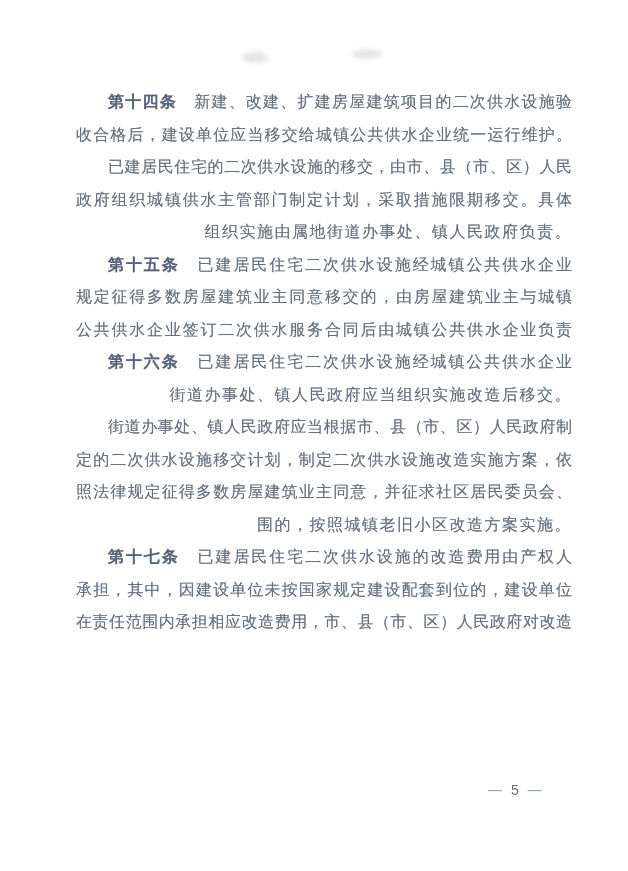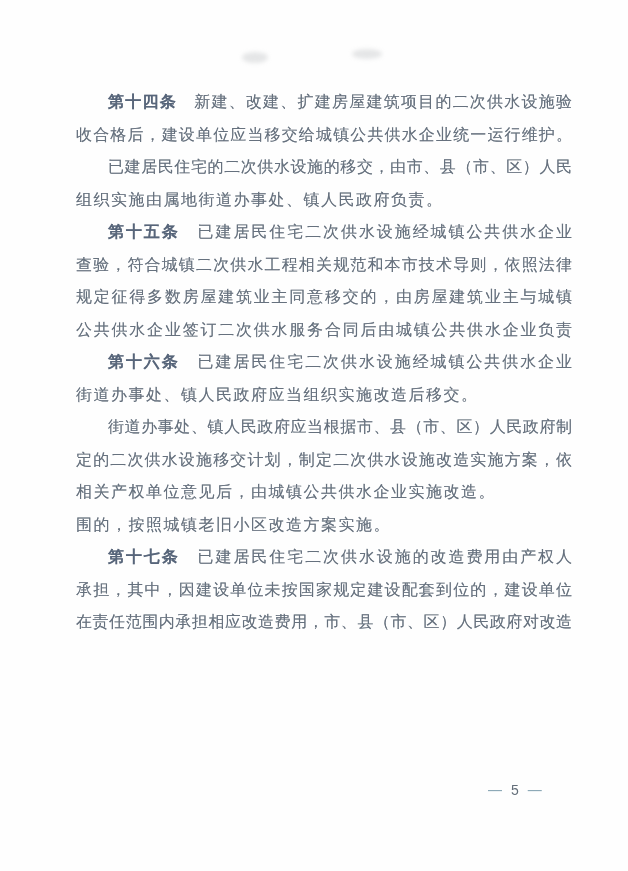--- a/index.html
+++ b/index.html
@@ -30,21 +30,21 @@
     left: 76px;
     top: 86px;
     width: 496px;
     color: #66717e;
     font-size: 16px;
   }
   .line {
     height: 32.5px;
     line-height: 32.5px;
     white-space: nowrap;
-    text-align: left;
+    text-align: right;
     letter-spacing: 1.5px;
     text-shadow: 0 0 0.5px rgba(102, 113, 126, 0.55);
   }
   .line.j {
     white-space: normal;
     text-align: justify;
     text-align-last: justify;
     text-justify: inter-character;
     letter-spacing: 0;
   }
@@ -80,30 +80,30 @@
 
 <div class="page">
 
   <div class="smudge s1"></div>
   <div class="smudge s2"></div>
 
   <div class="text-block">
       <div class="line j i"><span class="bold">第十四条</span><span>　新建、改建、扩建房屋建筑项目的二次供水设施验</span></div>
       <div class="line j"><span>收合格后，建设单位应当移交给城镇公共供水企业统一运行维护。</span></div>
       <div class="line j i"><span>已建居民住宅的二次供水设施的移交，由市、县（市、区）人民</span></div>
+      <div class="line j"><span>政府组织城镇供水主管部门制定计划，采取措施限期移交。具体</span></div>
       <div class="line"><span>组织实施由属地街道办事处、镇人民政府负责。</span></div>
       <div class="line j i"><span class="bold">第十五条</span><span>　已建居民住宅二次供水设施经城镇公共供水企业</span></div>
-      <div class="line j"><span>查验，符合城镇二次供水工程相关规范和本市技术导则，依照法律</span></div>
       <div class="line j"><span>规定征得多数房屋建筑业主同意移交的，由房屋建筑业主与城镇</span></div>
       <div class="line j"><span>公共供水企业签订二次供水服务合同后由城镇公共供水企业负责</span></div>
       <div class="line j i"><span class="bold">第十六条</span><span>　已建居民住宅二次供水设施经城镇公共供水企业</span></div>
       <div class="line"><span>街道办事处、镇人民政府应当组织实施改造后移交。</span></div>
       <div class="line j i"><span>街道办事处、镇人民政府应当根据市、县（市、区）人民政府制</span></div>
       <div class="line j"><span>定的二次供水设施移交计划，制定二次供水设施改造实施方案，依</span></div>
-      <div class="line"><span>相关产权单位意见后，由城镇公共供水企业实施改造。</span></div>
+      <div class="line j"><span>照法律规定征得多数房屋建筑业主同意，并征求社区居民委员会、</span></div>
       <div class="line"><span>围的，按照城镇老旧小区改造方案实施。</span></div>
       <div class="line j i"><span class="bold">第十七条</span><span>　已建居民住宅二次供水设施的改造费用由产权人</span></div>
       <div class="line j"><span>承担，其中，因建设单位未按国家规定建设配套到位的，建设单位</span></div>
       <div class="line j"><span>在责任范围内承担相应改造费用，市、县（市、区）人民政府对改造</span></div>
     </div>
 
   <div class="page-number">
     <span class="dash">—</span>
     <span class="num">5</span>
     <span class="dash">—</span>

